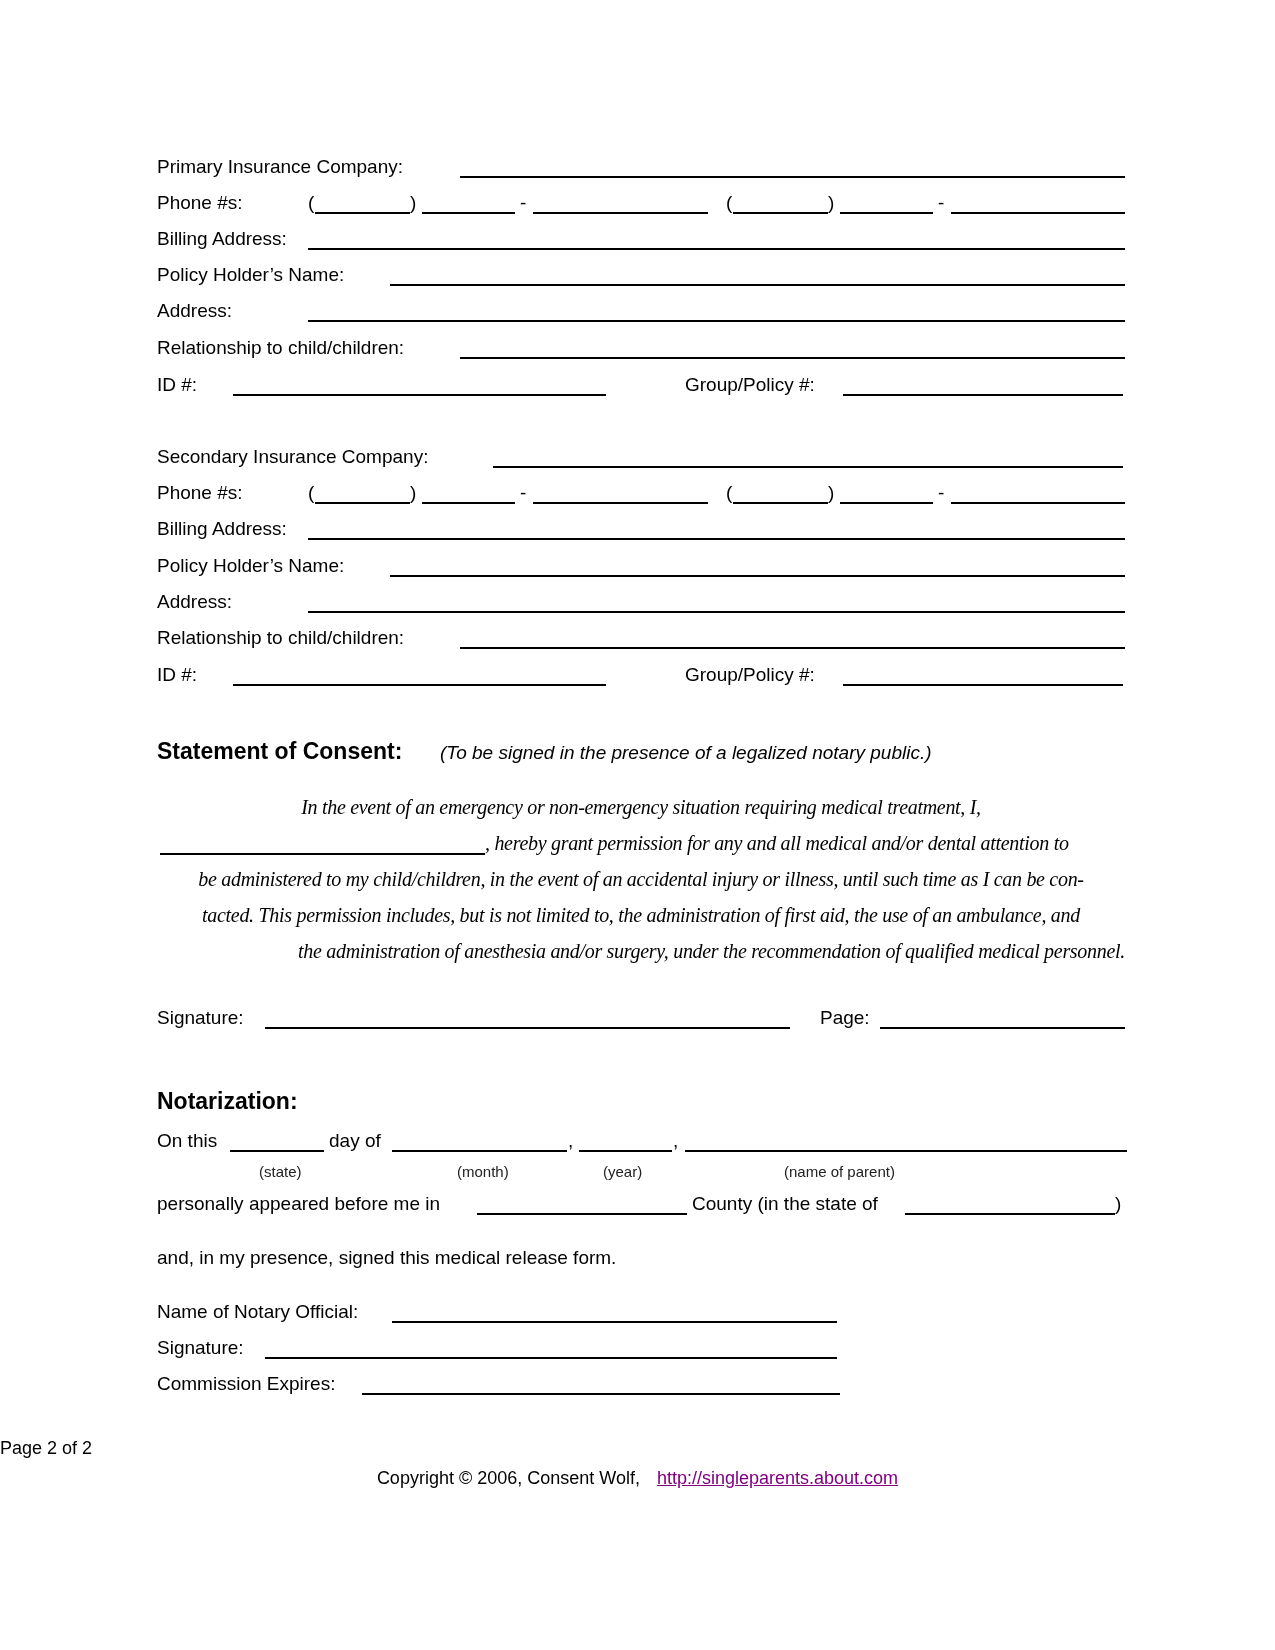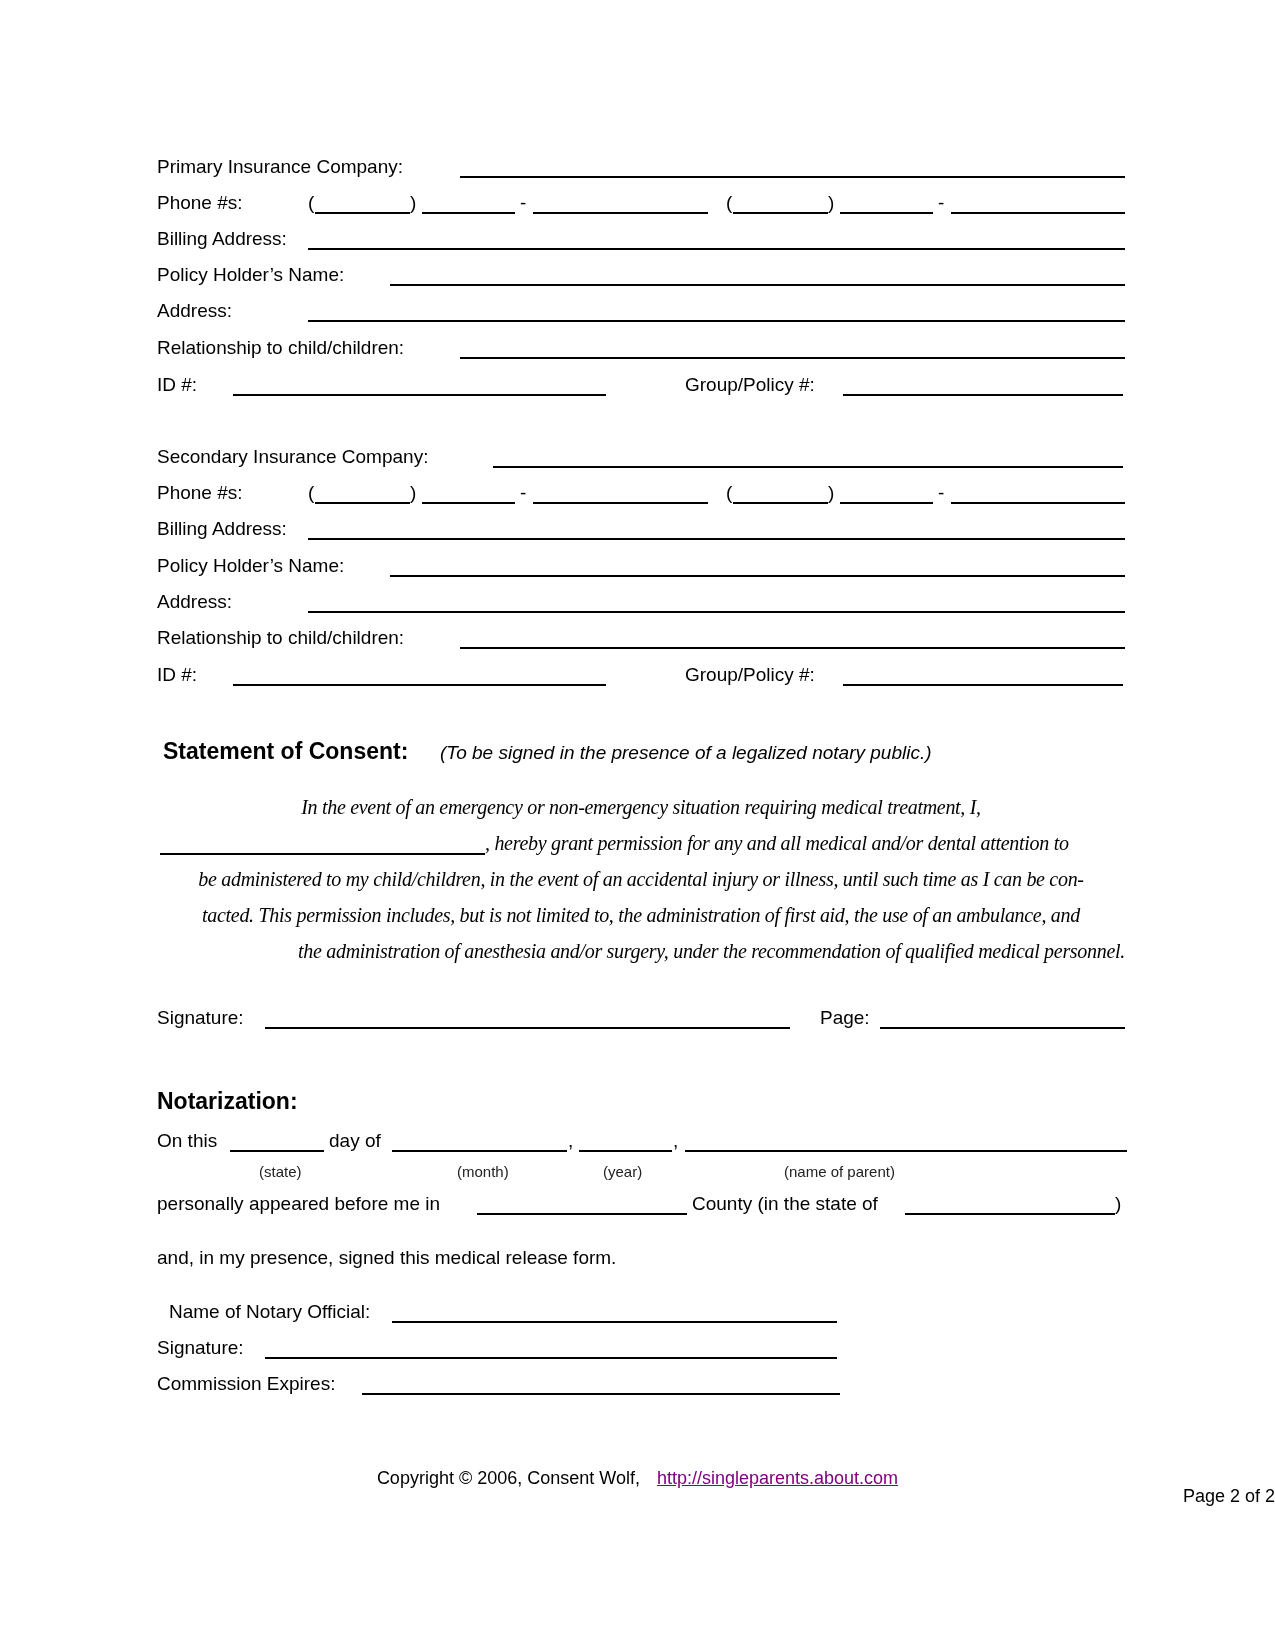--- a/index.html
+++ b/index.html
@@ -137,21 +137,21 @@
   <span class="field" style="left:233px;width:373px;top:664px">
       <span class="line"></span>
     </span>
   <span class="abs lbl" style="left:685px;top:664px">Group/Policy #:</span>
   <span class="field" style="left:843px;width:280px;top:664px">
       <span class="line"></span>
     </span>
 </section>
 
 <section>
-  <span class="abs h2" style="left:163px;top:738px">Statement of Consent:</span>
+  <span class="abs h2" style="left:157px;top:738px">Statement of Consent:</span>
   <span class="abs note" style="left:440px;top:742px">(To be signed in the presence of a legalized notary public.)</span>
 
   <div class="abs para" style="left:157px;width:968px;top:796px;text-align:center">In the event of an emergency or non-emergency situation requiring medical treatment, I,</div>
   <span class="field" style="left:160px;width:325px;top:833px">
       <span class="line"></span>
     </span>
   <div class="abs para" style="left:485px;top:832px">, hereby grant permission for any and all medical and/or dental attention to</div>
   <div class="abs para" style="left:157px;width:968px;top:868px;text-align:center">be administered to my child/children, in the event of an accidental injury or illness, until such time as I can be con-</div>
   <div class="abs para" style="left:157px;width:968px;top:904px;text-align:center">tacted.  This permission includes, but is not limited to, the administration of first aid,  the use of an ambulance, and</div>
   <div class="abs para" style="left:157px;width:968px;top:940px;text-align:right">the administration of anesthesia and/or surgery, under the recommendation of qualified medical personnel.</div>
@@ -196,34 +196,34 @@
       <span class="line"></span>
     </span>
   <span class="abs lbl" style="left:692px;top:1193px">County (in the state of</span>
   <span class="field" style="left:905px;width:210px;top:1193px">
       <span class="line"></span>
     </span>
   <span class="abs lbl" style="left:1115px;top:1193px">)</span>
 
   <span class="abs lbl" style="left:157px;top:1247px">and, in my presence, signed this medical release form.</span>
 
-  <span class="abs lbl" style="left:169px;top:1301px">Name of Notary Official:</span>
+  <span class="abs lbl" style="left:157px;top:1301px">Name of Notary Official:</span>
   <span class="field" style="left:392px;width:445px;top:1301px">
       <span class="line"></span>
     </span>
 
   <span class="abs lbl" style="left:157px;top:1337px">Signature:</span>
   <span class="field" style="left:265px;width:572px;top:1337px">
       <span class="line"></span>
     </span>
 
   <span class="abs lbl" style="left:157px;top:1373px">Commission Expires:</span>
   <span class="field" style="left:362px;width:478px;top:1373px">
       <span class="line"></span>
     </span>
 </section>
 
 <footer>
-  <div class="abs footer" style="left:0;width:1275px;top:1486px;text-align:right">Page 2 of 2</div>
+  <div class="abs footer" style="left:0;width:1275px;top:1438px;text-align:left">Page 2 of 2</div>
   <div class="abs footer" style="left:0;width:1275px;top:1468px;text-align:center">
     <span>Copyright © 2006, Consent Wolf, </span><a class="link">http://singleparents.about.com</a>
   </div>
 </footer>
 
 </body></html>

